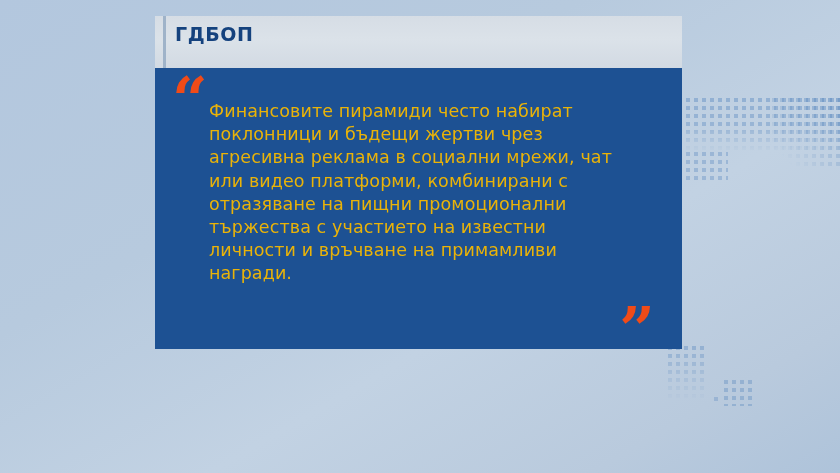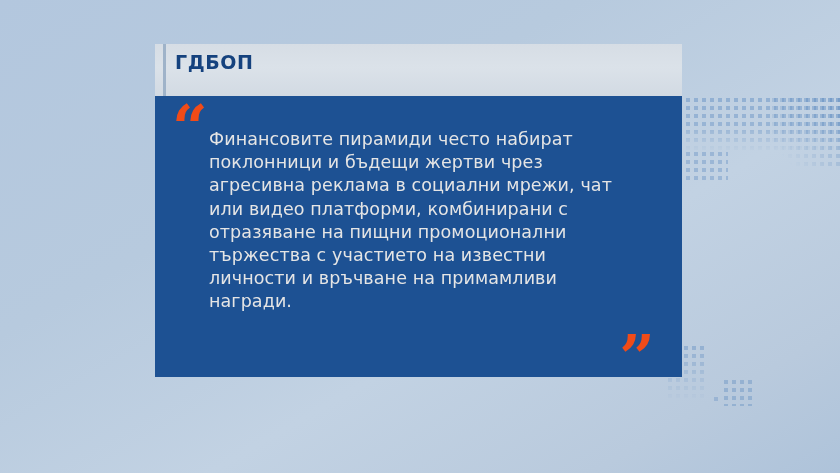--- a/index.html
+++ b/index.html
@@ -84,21 +84,21 @@
     height: 10px;
     background-image: radial-gradient(#5f8cc0 40%, transparent 41%);
     background-size: 8px 8px;
     opacity: .35;
   }
 
   
   #card {
     position: absolute;
     left: 155px;
-    top: 44px;
+    top: 16px;
     width: 527px;
   }
 
   .card-header {
     position: relative;
     height: 52px;
     background: linear-gradient(to bottom, #d6dde5 0%, #dbe2e9 45%, #d2dae3 100%);
     box-sizing: border-box;
     padding: 7px 0 0 20px;
   }
@@ -165,21 +165,21 @@
   .quote-text {
     position: absolute;
     left: 54px;
     top: 32px;
     width: 446px;
     margin: 0;
     font-family: "DejaVu Sans", sans-serif;
     font-weight: normal;
     font-size: 17.5px;
     line-height: 23.2px;
-    color: #e5e5e5;
+    color: #eab308;
     letter-spacing: .1px;
     white-space: pre-line;
   }
 </style>
 </head>
 <body>
 
 <div id="stage">
 
   <div class="dotfield dots-a"></div>

